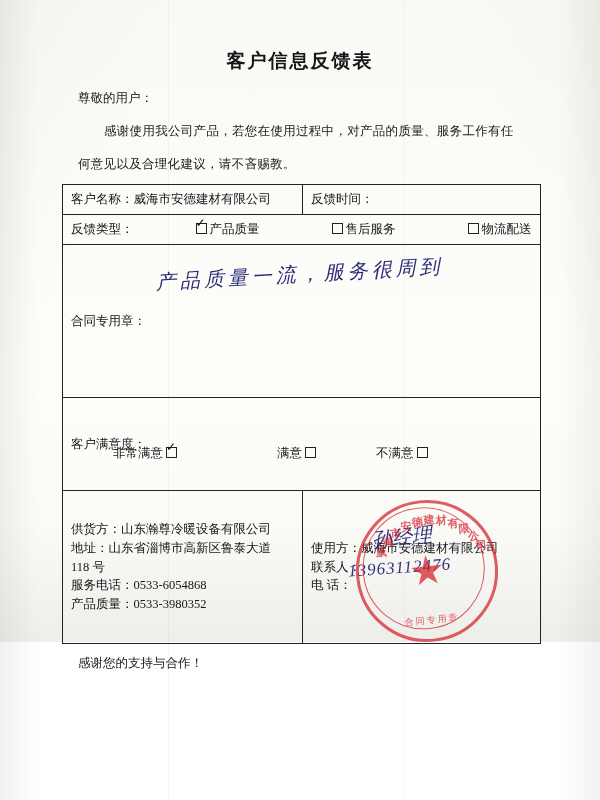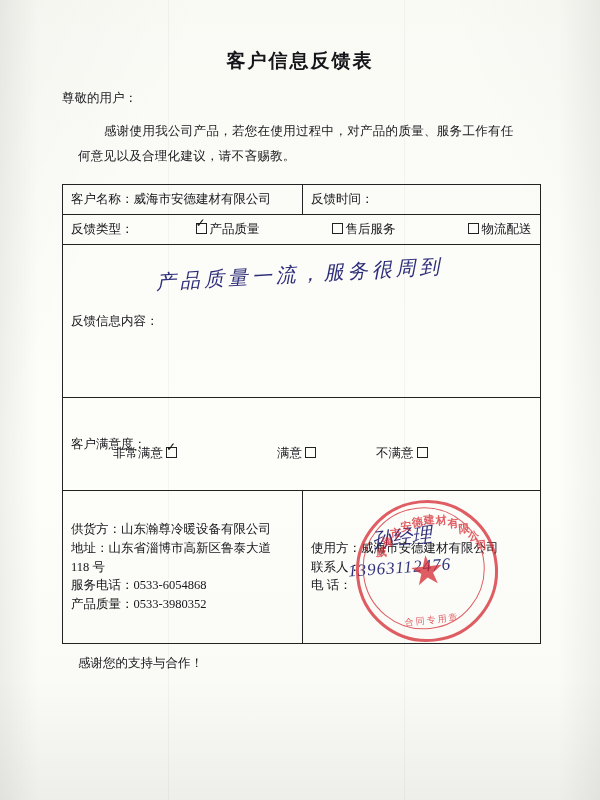--- a/index.html
+++ b/index.html
@@ -9,21 +9,21 @@
   body {
     width: 600px;
     height: 800px;
     background: #ffffff;
     font-family: "Liberation Sans", sans-serif;
     overflow: hidden;
   }
   #page {
     position: relative;
     width: 600px;
-    height: 800px;
+    height: 642px;
     background: #fdfdfb;
     background-image:
       linear-gradient(115deg, rgba(0,0,0,0.025) 0%, rgba(0,0,0,0) 22%),
       linear-gradient(250deg, rgba(0,0,0,0.02) 0%, rgba(0,0,0,0) 18%),
       linear-gradient(180deg, rgba(250,250,245,1) 0%, rgba(253,253,250,1) 60%, rgba(248,248,244,1) 100%);
     box-sizing: border-box;
   }
   
   .scan-shade-left {
     position: absolute;
@@ -63,39 +63,39 @@
     text-align: center;
     font-size: 19px;
     font-weight: bold;
     letter-spacing: 2px;
     color: #16161a;
     font-family: "Liberation Serif", serif;
   }
 
   .salutation {
     position: absolute;
-    left: 62px;
+    left: 78px;
     top: 90px;
     font-size: 12.5px;
     color: #1a1a1e;
     font-family: Liberation Mono, monospace;
   }
   .intro-1 {
     position: absolute;
     left: 104px;
     top: 123px;
     font-size: 12.5px;
     color: #1a1a1e;
     letter-spacing: 0.3px;
     font-family: "Liberation Serif", serif;
   }
   .intro-2 {
     position: absolute;
     left: 78px;
-    top: 148px;
+    top: 156px;
     font-size: 12.5px;
     color: #1a1a1e;
     letter-spacing: 0.3px;
     font-family: "Liberation Serif", serif;
   }
 
   
   .form-table {
     position: absolute;
     left: 62px;
@@ -349,21 +349,21 @@
             <span class="chk-item"><span class="box"></span><span>售后服务</span></span>
             <span class="chk-item"><span class="box"></span><span>物流配送</span></span>
             <span class="chk-item"><span class="box"></span><span>建议</span></span>
             <span class="chk-item"><span class="box"></span><span>其他</span></span>
           </div>
         </td>
       </tr>
 
       <tr>
         <td colspan="2" class="content-cell">
-          <span>反馈信息内容：</span>
+          <span>合同专用章：</span>
           <span class="handwriting">产品质量一流，服务很周到</span>
         </td>
       </tr>
 
       <tr>
         <td colspan="2" class="satis-cell">
           <span>客户满意度：</span>
           <div class="satis-options">
             <span class="satis-opt o1"><span>非常满意</span><span class="box-after checked"></span></span>
             <span class="satis-opt o2"><span>满意</span><span class="box-after"></span></span>

